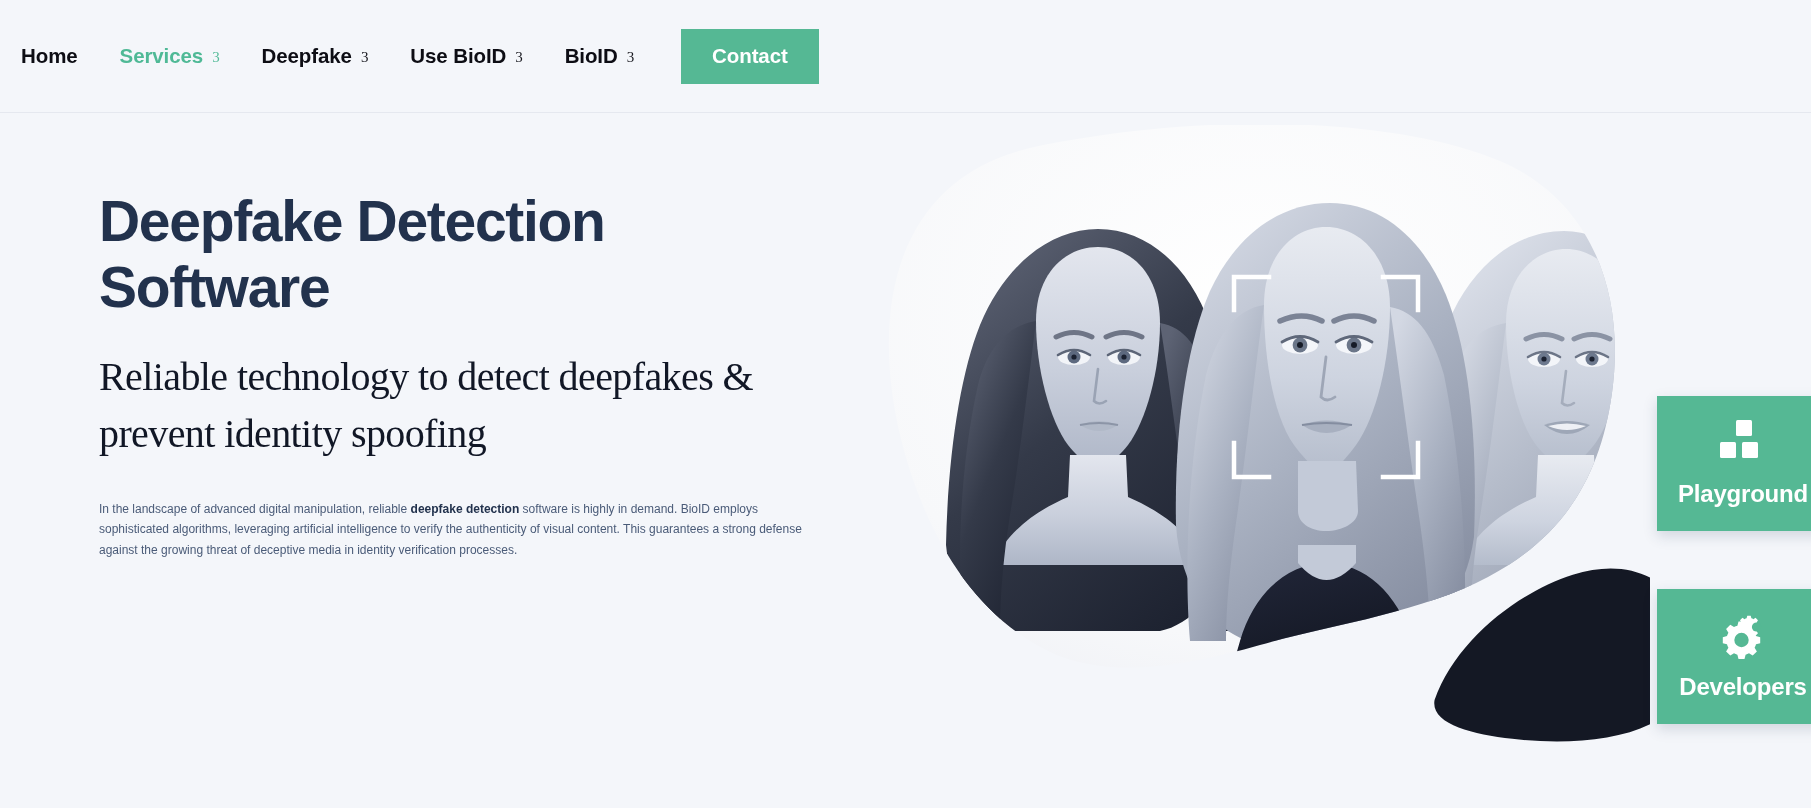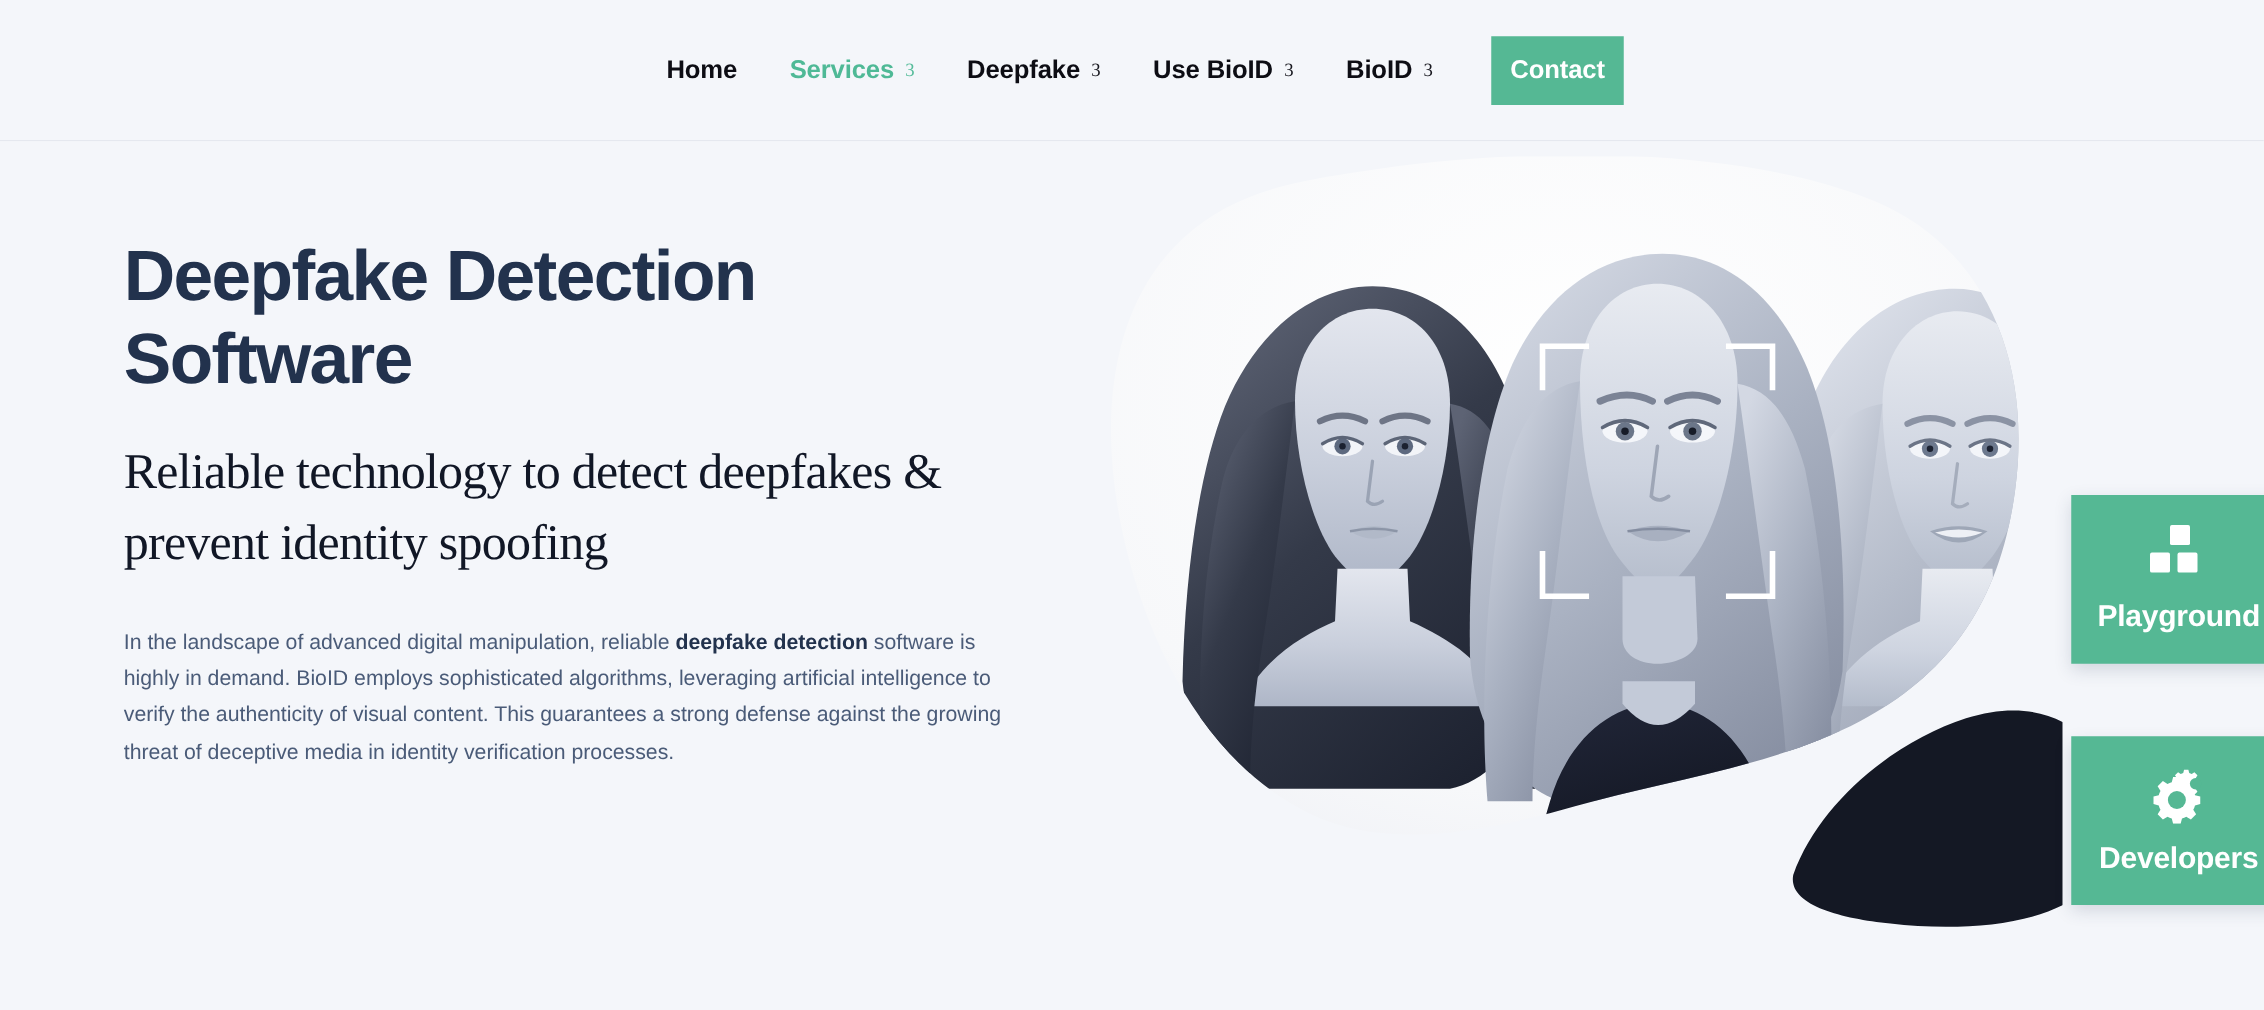--- a/index.html
+++ b/index.html
@@ -10,21 +10,21 @@
     background:#f4f6fa;
     font-family:"Liberation Sans", sans-serif;
   }
 
   
   .site-header{
     position:absolute; top:0; left:0;
     width:1811px; height:113px;
     background:#f4f6fa;
     border-bottom:1px solid #e5e8ef;
-    display:flex; align-items:center; justify-content:center;
+    display:flex; align-items:center; justify-content:flex-start;
   }
   .nav{
     display:flex; align-items:center; gap:0;
     height:113px;
     padding-right:0;
   }
   .nav-item{
     display:flex; align-items:center; gap:9px;
     padding:0 21px;
     font-size:20.5px; font-weight:bold;
@@ -40,21 +40,21 @@
     color:inherit;
     opacity:.95;
     font-family:"Liberation Serif", serif;
     transform:translateY(1px);
   }
   .nav-cta{
     margin-left:26px; margin-right:0;
     background:#55b894;
     color:#ffffff;
     font-size:20.5px; font-weight:bold;
-    padding:0 15px;
+    padding:0 31px;
     height:55px;
     display:flex; align-items:center; justify-content:center;
     cursor:pointer;
     letter-spacing:-0.1px;
   }
 
   
   .hero{
     position:absolute; top:113px; left:0;
     width:1811px; height:695px;
@@ -74,21 +74,21 @@
   }
   .hero-subtitle{
     font-size:40px; font-weight:normal;
     line-height:1.42;
     color:#111726;
     letter-spacing:-0.6px;
     margin-bottom:36px;
     font-family:Liberation Serif, serif;
   }
   .hero-body{
-    font-size:17px;
+    font-size:12px;
     line-height:1.72;
     color:#4a5b78;
     max-width:725px;
   }
   .hero-body b{ color:#22324d; font-weight:bold; }
 
   
   .hero-art{
     position:absolute;
     left:860px; top:12px;

